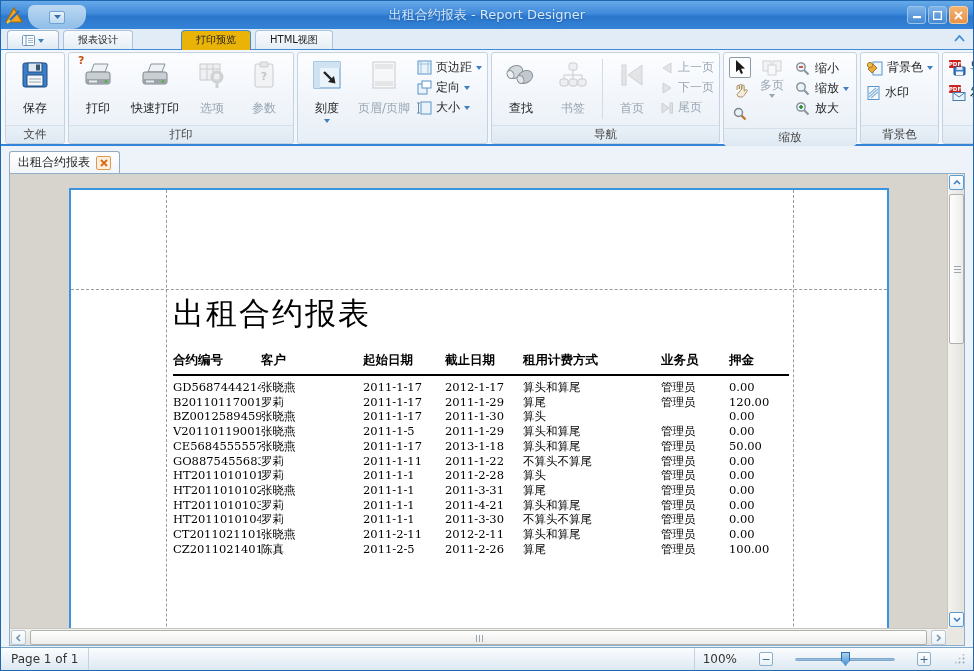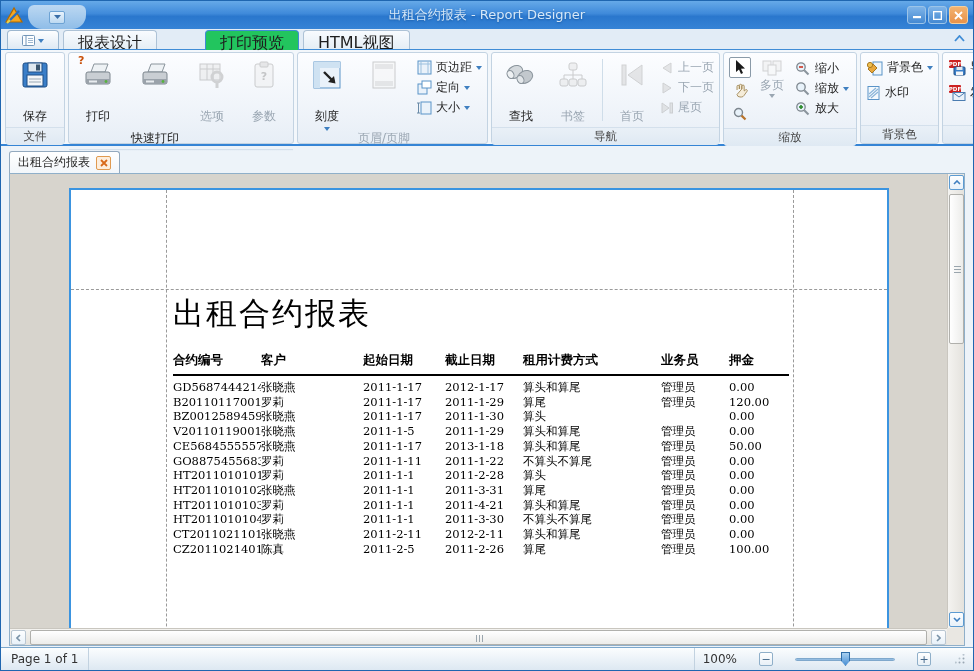--- a/index.html
+++ b/index.html
@@ -17,39 +17,39 @@
   .title-text { position:absolute; left:0; right:0; text-align:center; color:#d6e8f8; font-size:13px; text-shadow:0 1px 2px #1c5ea8; pointer-events:none; }
   .win-btns { margin-left:auto; display:flex; gap:2px; padding-right:5px; }
   .win-btn { width:19px; height:18px; border:1px solid #9cc4e8; border-radius:3px;
     background:linear-gradient(#7fb4e8,#4489d2); display:flex; align-items:center; justify-content:center; }
   .win-btn.close { background:linear-gradient(#f3b370,#e8924a); border-color:#f6cf9a; }
 
   
   .tabrow { position:absolute; left:0; top:28px; right:0; height:21px; background:#e2ecf6; display:flex; align-items:flex-end; }
   .appmenu-btn { width:52px; height:20px; margin-left:6px; border:1px solid #9db7cf; border-bottom:none; border-radius:4px 4px 0 0;
     background:linear-gradient(#fdfeff,#dce8f3); display:flex; align-items:center; justify-content:center; gap:3px; }
-  .rtab { height:20px; padding:2px 14px; font-size:16px; color:#1e1e1e; margin-left:4px;
+  .rtab { height:20px; padding:2px 14px; font-size:10px; color:#1e1e1e; margin-left:4px;
     border:1px solid #adc2d6; border-bottom:none; border-radius:4px 4px 0 0;
     background:linear-gradient(#f8fbfe,#e4edf5); }
-  .rtab.active { background:#22c55e; border-color:#3f8cd6; position:relative; z-index:2;margin-left:48px; }
+  .rtab.active { background:#eab308; border-color:#3f8cd6; position:relative; z-index:2;margin-left:48px; }
   .collapse-btn { margin-left:auto; margin-right:8px; margin-bottom:4px; }
 
   
   .ribbon { position:absolute; left:0; top:48px; right:0; height:97px; background:#f3f7fb;
     border-top:1px solid #3f8cd6; border-bottom:2px solid #3584d5; display:flex; padding:2px 2px 0 4px; }
   .rgroup { border:1px solid #c3d3e2; border-radius:3px; margin-right:3px; display:flex; flex-direction:column;
     background:linear-gradient(#fcfdff,#eef3f9 70%,#e7eef6); }
   .rgroup-body { flex:1; display:flex; align-items:flex-start; padding:2px 3px; }
   .rgroup-label { height:18px; font-size:11.5px; color:#444; text-align:center; line-height:17px;
     background:linear-gradient(#e9f0f7,#dfe9f3); border-top:1px solid #d4e0ec; border-radius:0 0 3px 3px; position:relative; padding:0 8px; }
   .launcher { position:absolute; right:3px; top:3px; }
   .bigbtn { width:52px; display:flex; flex-direction:column; align-items:center; padding-top:3px; }
   .bigbtn .ic { height:34px; display:flex; align-items:center; justify-content:center; position:relative; }
-  .bigbtn .lbl { font-size:12px; color:#1e1e1e; white-space:nowrap; margin-top:16px; }
-  .bigbtn.wide { width:62px;gap:22px; }
+  .bigbtn .lbl { font-size:12px; color:#1e1e1e; white-space:nowrap; margin-top:8px; }
+  .bigbtn.wide { width:62px; }
   .smallcol { display:flex; flex-direction:column; justify-content:center; gap:3px; padding:4px 2px; }
   .smallbtn { display:flex; align-items:center; gap:4px; font-size:12px; color:#1e1e1e; white-space:nowrap; }
   .disabled .lbl, .smallbtn.disabled, .disabled { color:#9aa6b2; }
   .disabled svg { filter:grayscale(1) opacity(.45); }
   .chev { width:0; height:0; border-left:3px solid transparent; border-right:3px solid transparent; border-top:4px solid #3f7fc0; display:inline-block; }
   .disabled .chev, .smallbtn.disabled .chev { border-top-color:#9aa6b2; }
   .vsep { width:1px; background:#cfdde9; margin:4px 3px; align-self:stretch; }
   .q-badge { position:absolute; left:-4px; top:-4px; color:#c8500a; font-weight:bold; font-size:11px; }
   .toolgrid { display:flex; gap:2px; padding:2px; }
   .toolcol { display:flex; flex-direction:column; gap:2px; }

